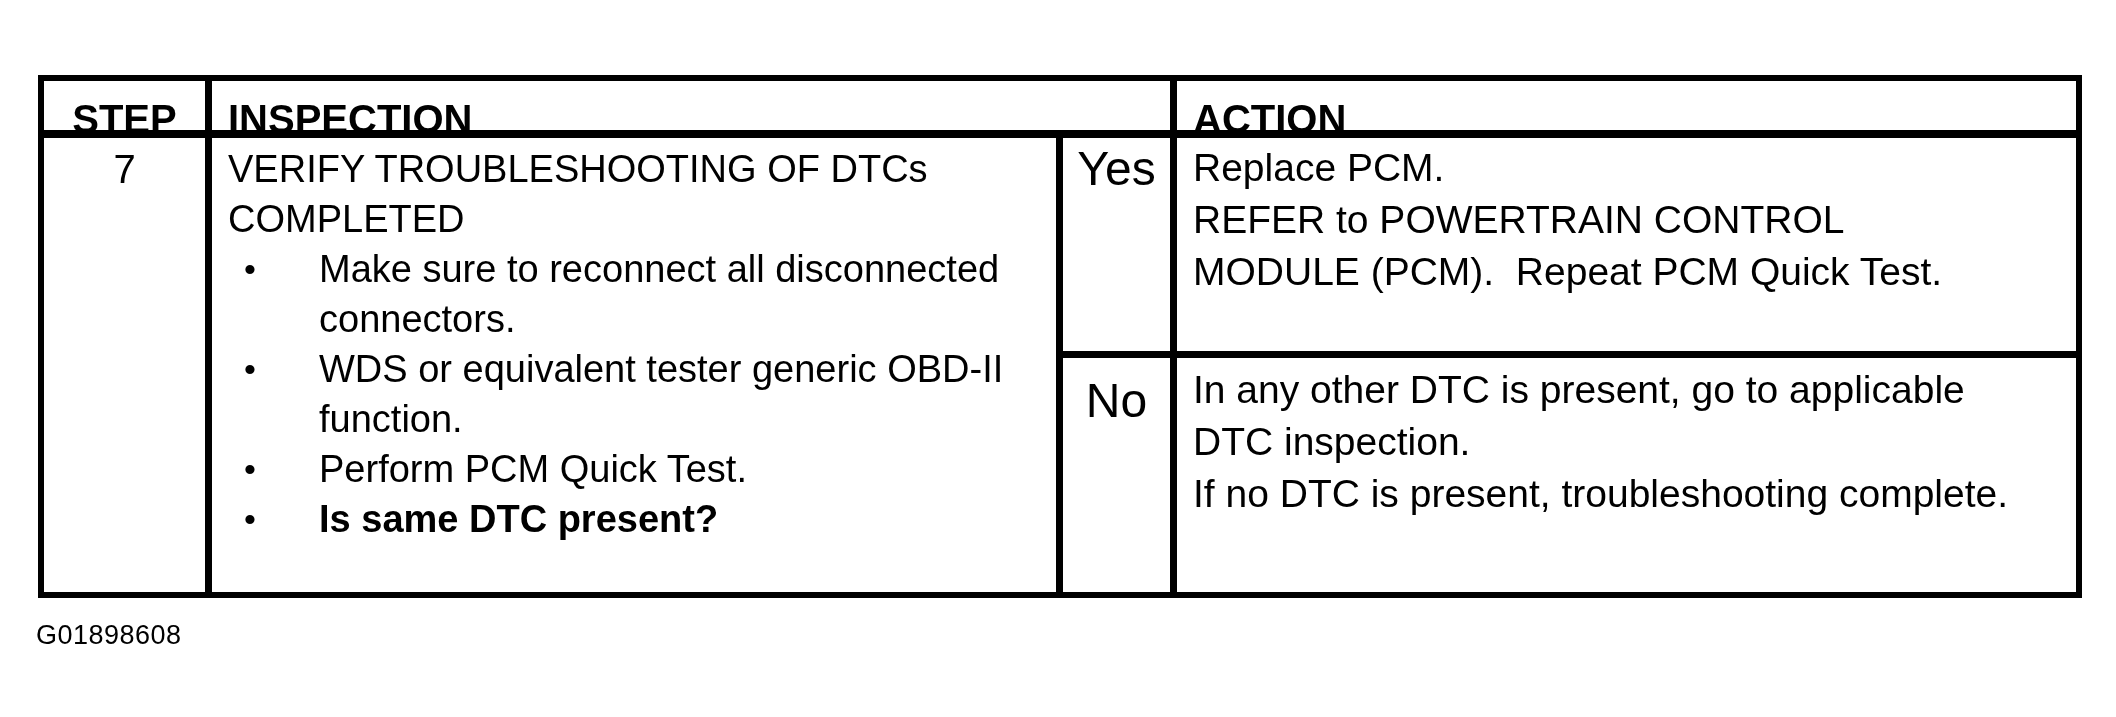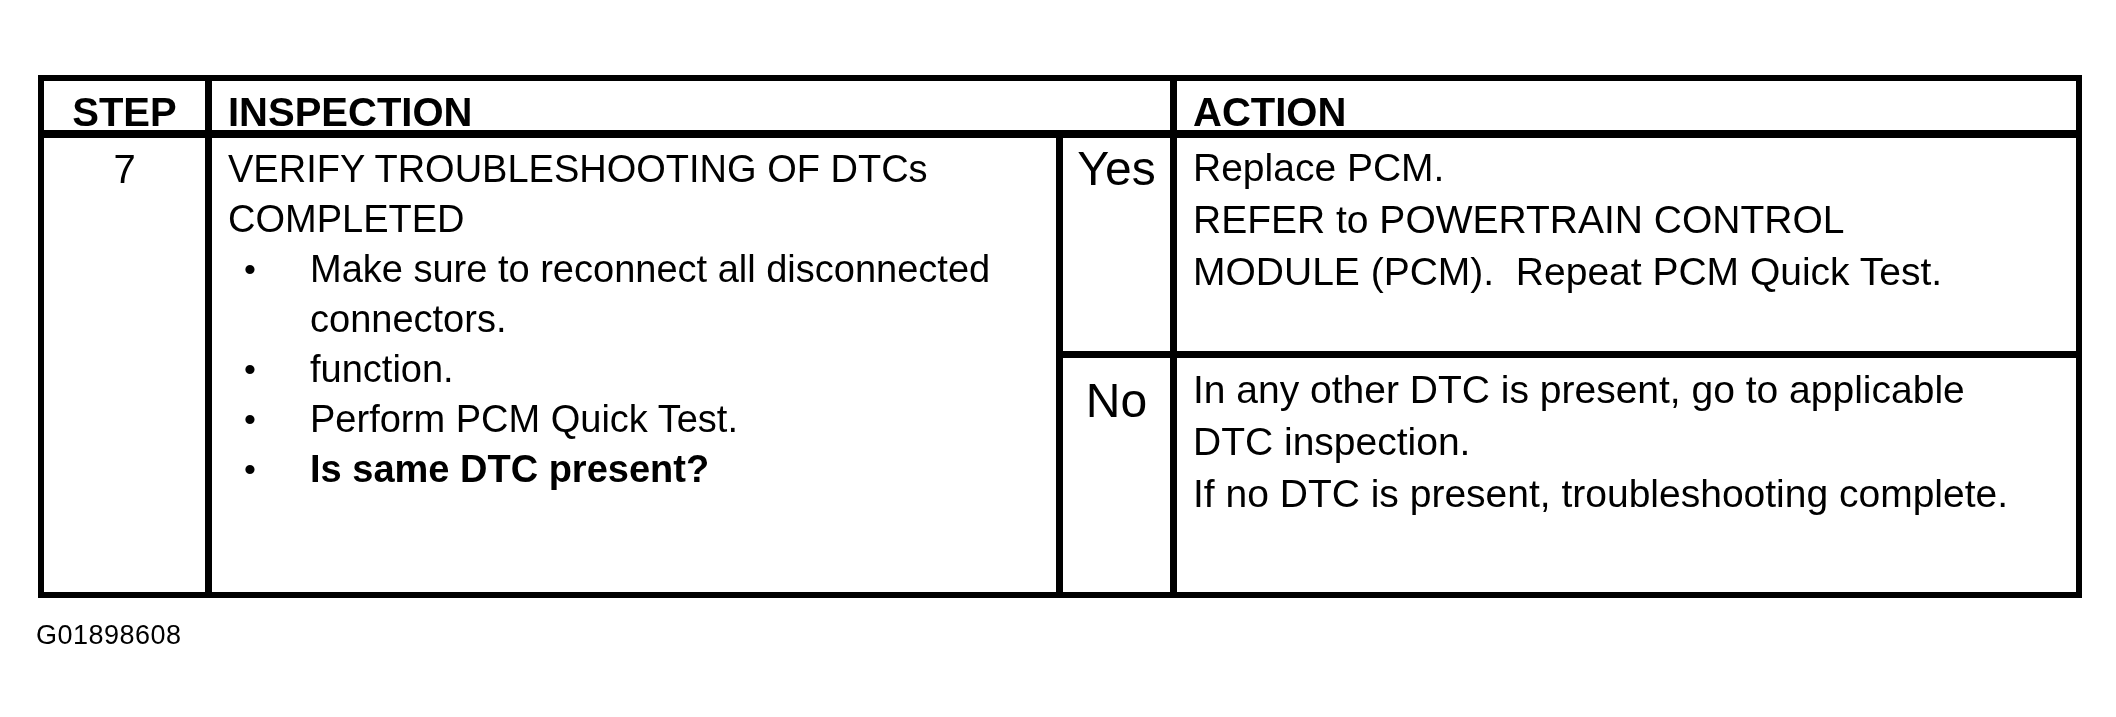--- a/index.html
+++ b/index.html
@@ -28,21 +28,21 @@
   }
   .cell { overflow: hidden; }
   .b-r { border-right: 7px solid #000; }
   .b-b { border-bottom: 7px solid #000; }
   .b-b-hdr { border-bottom: 8px solid #000; }
 
   .hdr {
     font-weight: bold;
     font-size: 40px;
     line-height: 43px;
-    padding-top: 10px;
+    padding-top: 17px;
   }
   .hdr-step   { grid-column: 1; grid-row: 1; text-align: center; }
   .hdr-insp   { grid-column: 2 / span 2; grid-row: 1; padding-left: 16px; }
   .hdr-action { grid-column: 4; grid-row: 1; padding-left: 16px; }
 
   .step-cell {
     grid-column: 1; grid-row: 2 / span 2;
     text-align: center;
     font-size: 40px; line-height: 50px;
     padding-top: 6px;
@@ -53,21 +53,21 @@
     padding: 6px 6px 0 16px;
   }
   .insp-cell .line { white-space: pre-wrap; }
   .bullet { display: flex; align-items: flex-start; }
   .bullet .dot {
     flex: 0 0 82px;
     padding-left: 16px;
     font-size: 34px;
     line-height: 50px;
   }
-  .bullet .btxt { flex: 1 1 auto; }
+  .bullet .btxt { flex: 1 1 auto; margin-left: 9px; }
   .bullet.bold .btxt { font-weight: bold; }
 
   .ans-cell {
     font-size: 48px; line-height: 50px;
     text-align: center;
   }
   .ans-yes { grid-column: 3; grid-row: 2; padding-top: 6px; }
   .ans-no  { grid-column: 3; grid-row: 3; padding-top: 18px; }
 
   .action-cell {
@@ -106,20 +106,21 @@
         <span class="dot">•</span>
         <span class="btxt">
           <span class="line" style="display: block;">Make sure to reconnect all disconnected</span>
           <span class="line" style="display: block;">connectors.</span>
         </span>
       </div>
 
       <div class="bullet">
         <span class="dot">•</span>
         <span class="btxt">
+          <span class="line" style="display: block;">WDS or equivalent tester generic OBD-II</span>
           <span class="line" style="display: block;">function.</span>
         </span>
       </div>
 
       <div class="bullet">
         <span class="dot">•</span>
         <span class="btxt">
           <span class="line" style="display: block;">Perform PCM Quick Test.</span>
         </span>
       </div>

